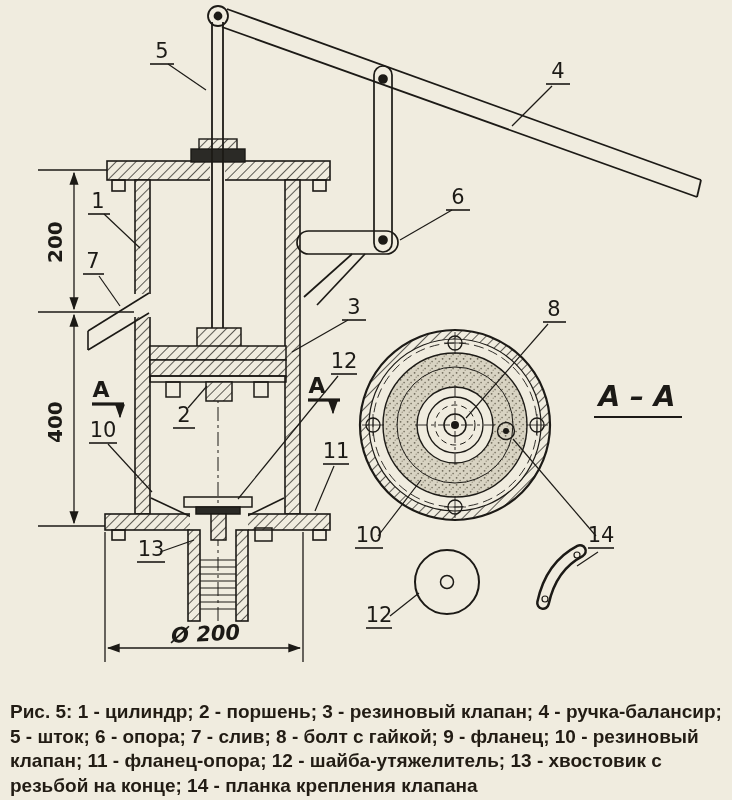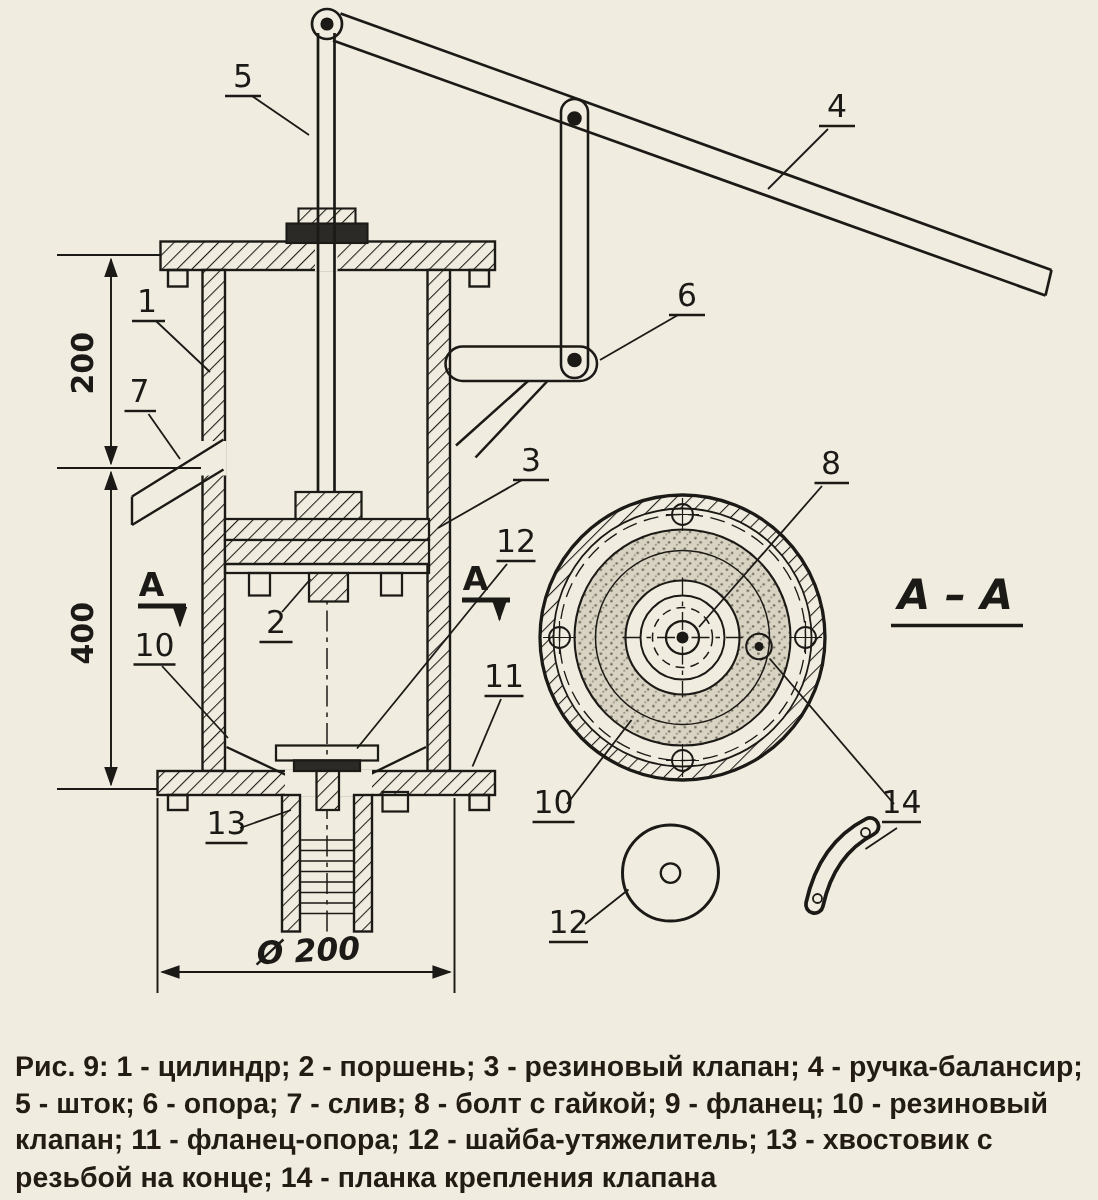--- a/index.html
+++ b/index.html
@@ -255,16 +255,16 @@
     <text class="amark" x="317" y="393" text-anchor="middle">А</text>
     <line x1="308" y1="400" x2="340" y2="400" stroke="#1c1a16" stroke-width="3.2"></line>
     <line x1="333" y1="400" x2="333" y2="413" stroke="#1c1a16" stroke-width="1.4" marker-end="url(#arr)"></line>
   </g>
 
   <text class="atitle" x="637" y="406" text-anchor="middle">А – А</text>
   <line x1="594" y1="417" x2="682" y2="417" stroke="#1c1a16" stroke-width="2.2"></line>
 </svg>
 
 <div class="caption">
-  <span class="pref">Рис. 9</span><span>: 1 - цилиндр; 2 - поршень; 3 - резиновый клапан; 4 - ручка-балансир; 5 - шток; 6 - опора; 7 - слив; 8 - болт с гайкой; 9 - фланец; 10 - резиновый клапан; 11 - фланец-опора; 12 - шайба-утяжелитель; 13 - хвостовик с резьбой на конце; 14 - планка крепления клапана</span>
+  <span class="pref">Рис. 5</span><span>: 1 - цилиндр; 2 - поршень; 3 - резиновый клапан; 4 - ручка-балансир; 5 - шток; 6 - опора; 7 - слив; 8 - болт с гайкой; 9 - фланец; 10 - резиновый клапан; 11 - фланец-опора; 12 - шайба-утяжелитель; 13 - хвостовик с резьбой на конце; 14 - планка крепления клапана</span>
 </div>
 
 </div>
 
 </body></html>

